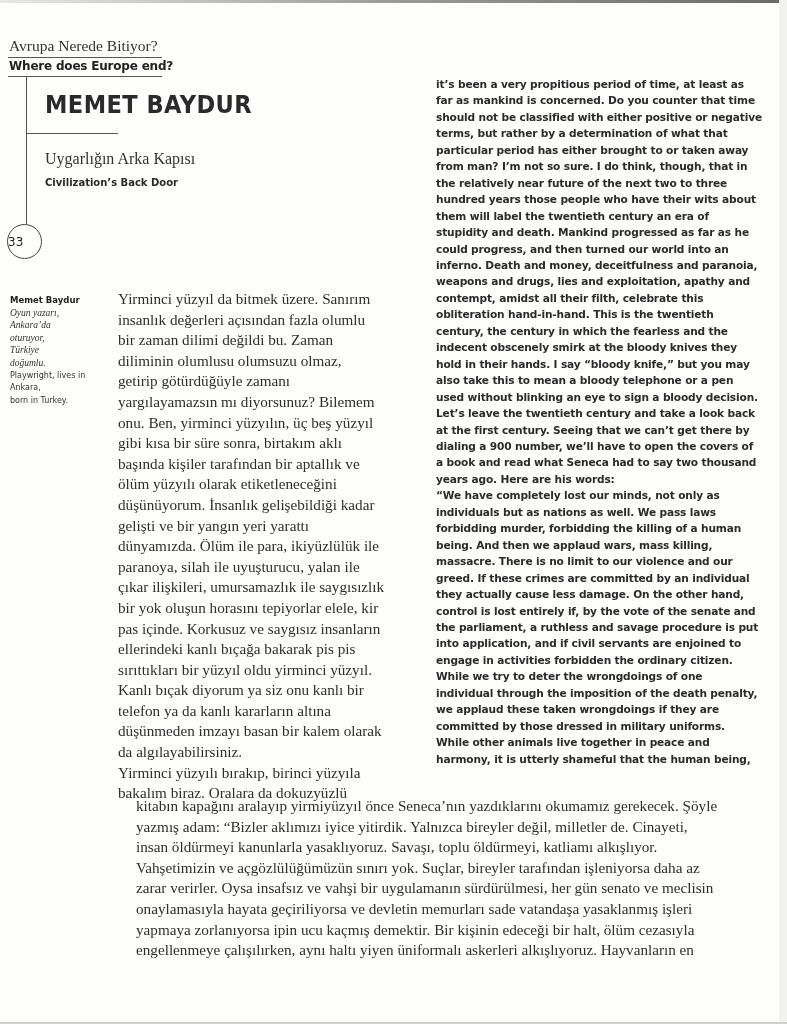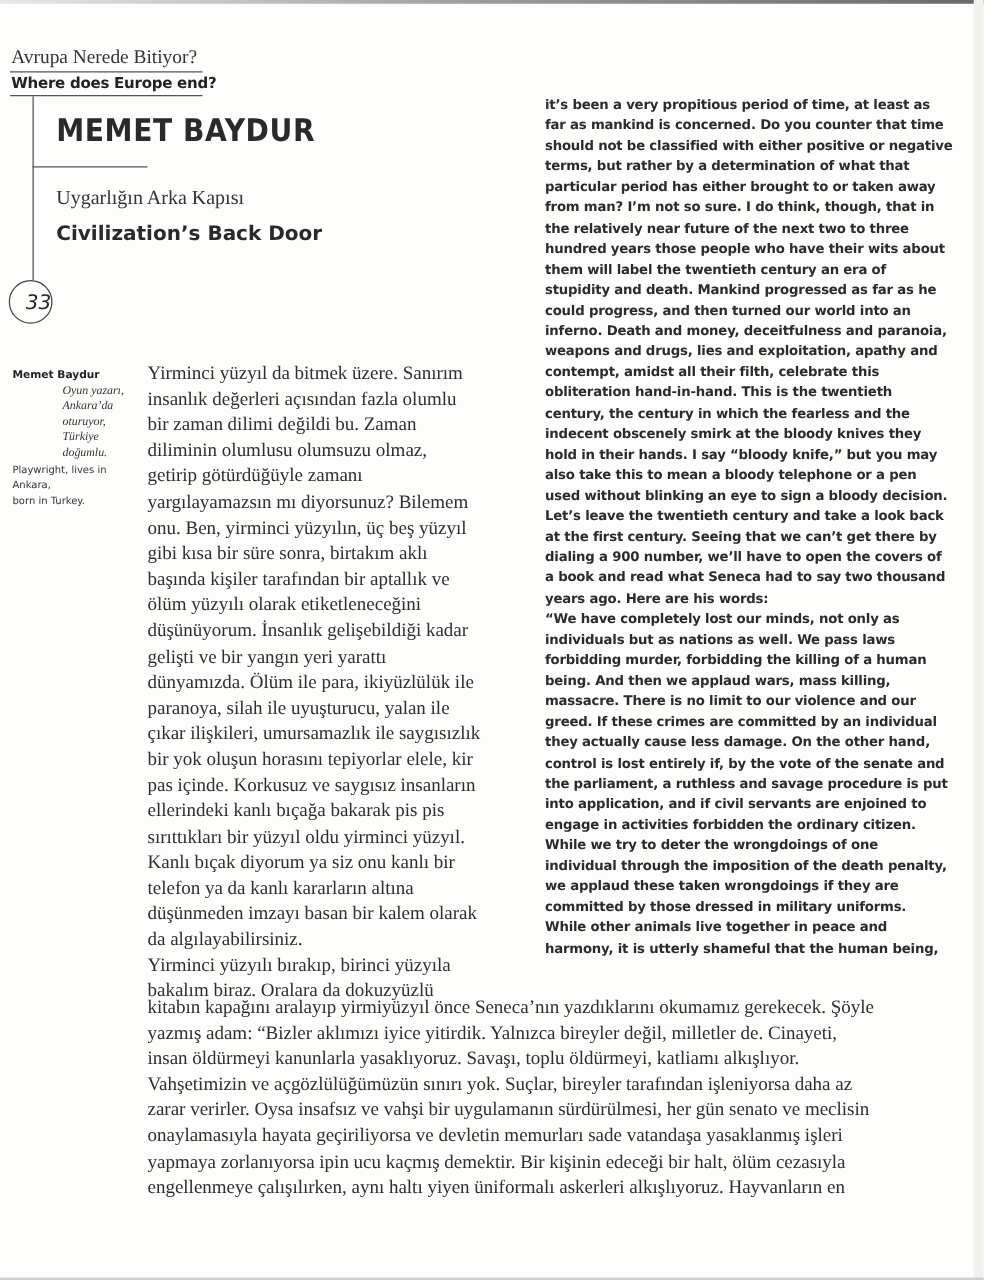--- a/index.html
+++ b/index.html
@@ -18,39 +18,39 @@
   .rule1 { position: absolute; left: 8px; top: 57px; width: 154px; height: 1px; background: #555; }
   .kicker-en { position: absolute; left: 9px; top: 59px; font-family: "DejaVu Sans", sans-serif;
     font-weight: bold; font-size: 12px; color: #222; white-space: nowrap; letter-spacing: -0.2px; }
   .rule2 { position: absolute; left: 8px; top: 76px; width: 154px; height: 1px; background: #555; }
   .vline { position: absolute; left: 26px; top: 77px; width: 1px; height: 147px; background: #555; }
   .rule3 { position: absolute; left: 26px; top: 133px; width: 92px; height: 1px; background: #555; }
   .author { position: absolute; left: 45px; top: 90px; font-family: "DejaVu Sans", sans-serif;
     font-weight: bold; font-size: 25px; letter-spacing: 0.5px; color: #2a2a2a; white-space: nowrap; transform: scaleX(0.9); transform-origin: left; }
   .title-tr { position: absolute; left: 45px; top: 150px; font-size: 16px; color: #333; white-space: nowrap; }
   .title-en { position: absolute; left: 45px; top: 177px; font-family: "DejaVu Sans", sans-serif;
-    font-weight: bold; font-size: 16px; color: #2a2a2a; white-space: nowrap; }
+    font-weight: bold; font-size: 10px; color: #2a2a2a; white-space: nowrap; }
   .page-num { position: absolute; left: 7px; top: 224px; width: 35px; height: 35px; border: 1px solid #444;
-    border-radius: 50%; box-sizing: border-box; display: flex; align-items: center; justify-content: flex-end;
-    font-family: "DejaVu Sans", sans-serif; font-size: 16px; color: #222; font-style: italic; }
+    border-radius: 50%; box-sizing: border-box; display: flex; align-items: center; justify-content: flex-start;
+    font-family: "DejaVu Sans", sans-serif; font-size: 12px; color: #222; }
 
   .bio { position: absolute; left: 10px; top: 294px; width: 90px; line-height: 12.6px; }
   .bio .name { font-family: "DejaVu Sans", sans-serif; font-weight: bold; font-size: 8.5px; color: #222; display: block; white-space: nowrap; }
-  .bio .tr { font-style: italic; font-size: 9.5px; color: #333; display: block; margin-left: 40px; }
+  .bio .tr { font-style: italic; font-size: 9.5px; color: #333; display: block; }
   .bio .en { font-family: "DejaVu Sans", sans-serif; font-size: 8px; color: #333; display: block; }
 
   .col-en { position: absolute; left: 436px; top: 76px; width: 340px;
     font-family: "DejaVu Sans", sans-serif; font-weight: bold; font-size: 10.6px; line-height: 16.45px;
     color: #2b2b2b; letter-spacing: -0.15px; }
   .col-en .ln { display: block; white-space: nowrap; }
 
   .col-tr { position: absolute; left: 118px; top: 289px; font-size: 15.2px; line-height: 20.6px; color: #2e2e2e; }
   .col-tr .ln { display: block; white-space: nowrap; }
   .col-tr-wide { position: absolute; left: 118px; top: 796px; font-size: 15.2px; line-height: 20.6px; color: #2e2e2e; }
-  .col-tr-wide .ln { display: block; white-space: nowrap; }
+  .col-tr-wide .ln { display: block; white-space: nowrap; margin-left: 18px; }
 </style>
 </head>
 <body>
 
 <div class="topbar"></div>
 <div class="rightstrip"></div>
 <div class="bottombar"></div>
 
 <div class="kicker-tr">Avrupa Nerede Bitiyor?</div>
 <div class="rule1"></div>

